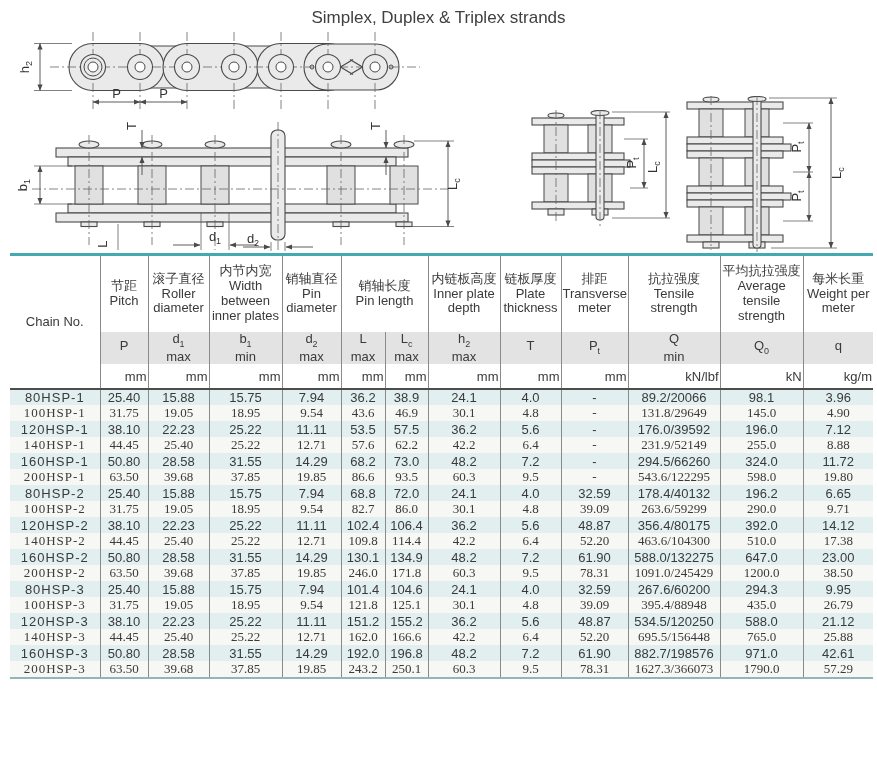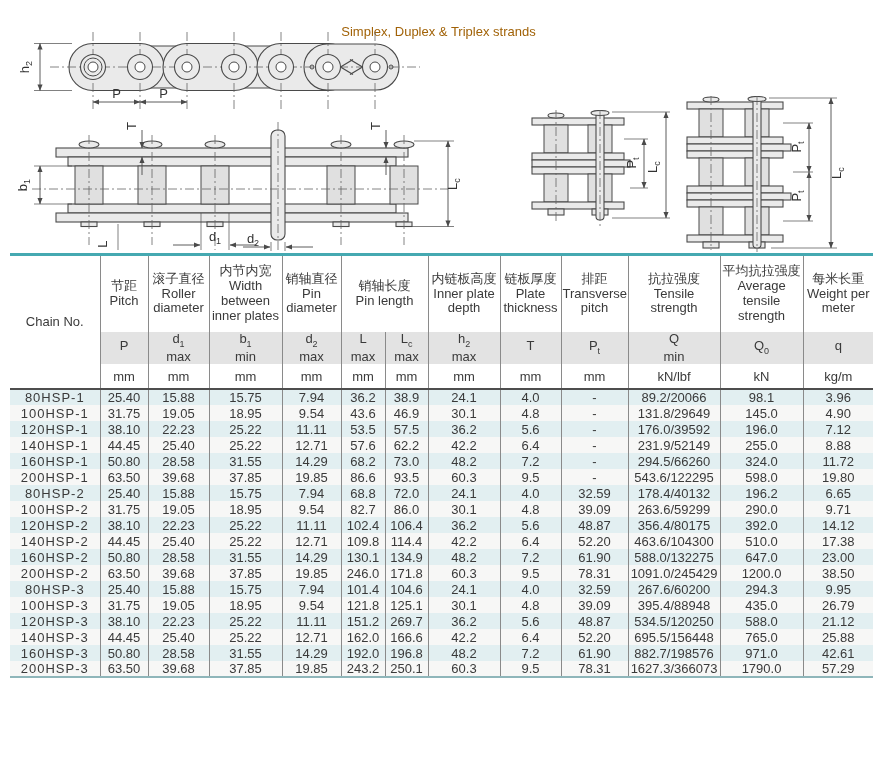--- a/index.html
+++ b/index.html
@@ -2,46 +2,46 @@
 <html style="--accent: #45a9b1; --rowalt: #e2eff1; --rowplain: #f7f7f6; --headbg: #e3e3e3; --ink: #3a3a3a; --grid: #8a8a8a;"><head>
 <meta charset="utf-8">
 <style>
   :root{
     --accent:#45a9b1; --rowalt:#e2eff1; --rowplain:#f7f7f6;
     --headbg:#e3e3e3; --ink:#3a3a3a; --grid:#8a8a8a;
   }
   html,body{margin:0;padding:0;background:#fff;}
   .sheet{position:relative;width:877px;height:781px;background:#fff;overflow:hidden;
          font-family:"Liberation Sans",sans-serif;color:var(--ink);}
-  .title{position:absolute;left:0;top:24px;width:100%;text-align:center;
-         font-size:13px;color:#a16207;}
+  .title{position:absolute;left:0;top:8px;width:100%;text-align:center;
+         font-size:17px;color:#404040;}
   .dwg{position:absolute;}
   svg .pl{fill:#eaeaea;stroke:#4a4a4a;stroke-width:1.1;}
   svg .rl{fill:#e0e0e0;stroke:#4a4a4a;stroke-width:1;}
   svg .cl{stroke:#666;stroke-width:0.8;stroke-dasharray:9 3 2 3;fill:none;}
   svg .dim{stroke:#4a4a4a;stroke-width:0.9;fill:none;}
   svg .ext{stroke:#4a4a4a;stroke-width:0.7;fill:none;}
   svg .clip{stroke:#4a4a4a;stroke-width:1.2;fill:none;}
   svg text{font-family:"Liberation Sans",sans-serif;font-size:13px;fill:#333;}
   svg .sub{font-size:9px;}
 
   table.spec{position:absolute;left:10px;top:253px;width:863px;border-collapse:collapse;
      table-layout:fixed;font-size:13px;color:var(--ink);
      border-top:3px solid var(--accent);border-bottom:2px solid #8fb6ba;}
   table.spec th,table.spec td{border-left:1px solid var(--grid);padding:0 1px;
      text-align:center;vertical-align:middle;font-weight:normal;overflow:hidden;}
   table.spec .chainth{border-left:none;}
   table.spec tbody td:first-child{border-left:none;}
   thead{border-top:1px solid #666;border-bottom:2px solid #4d4d4d;}
   tr.r-name th{height:72px;line-height:1.15;padding:2px 1px;}
   tr.r-sym td{height:32px;background:var(--headbg);line-height:1.1;}
-  tr.r-unit td{height:24px;}
+  tr.r-unit td{height:24px;text-align:right;}
   tbody tr{height:16px;padding-left:28px;}
   tbody tr.alt{background:var(--rowalt);}
-  tbody tr:not(.alt){background:var(--rowplain);}
+  tbody tr:not(.alt){background:var(--rowplain);font-family:Liberation Serif, serif;}
   td.chain{letter-spacing:1px;}
   sub{font-size:9px;}
   .l2{line-height:1.05;}
 </style>
 </head>
 <body>
 
 <div class="sheet">
 
   <div class="title">Simplex, Duplex &amp; Triplex strands</div>
@@ -301,21 +301,21 @@
         <th>
             <div class="zh">内链板高度</div>
             <div class="en">Inner plate depth</div>
           </th>
         <th>
             <div class="zh">链板厚度</div>
             <div class="en">Plate thickness</div>
           </th>
         <th>
             <div class="zh">排距</div>
-            <div class="en">Transverse pitch</div>
+            <div class="en">Transverse meter</div>
           </th>
         <th>
             <div class="zh">抗拉强度</div>
             <div class="en">Tensile strength</div>
           </th>
         <th>
             <div class="zh">平均抗拉强度</div>
             <div class="en">Average tensile strength</div>
           </th>
         <th>
@@ -563,21 +563,21 @@
           <td>435.0</td>
           <td>26.79</td>
         </tr>
         <tr class="alt">
           <td class="chain">120HSP-3</td>
           <td>38.10</td>
           <td>22.23</td>
           <td>25.22</td>
           <td>11.11</td>
           <td>151.2</td>
-          <td>269.7</td>
+          <td>155.2</td>
           <td>36.2</td>
           <td>5.6</td>
           <td>48.87</td>
           <td>534.5/120250</td>
           <td>588.0</td>
           <td>21.12</td>
         </tr>
         <tr>
           <td class="chain">140HSP-3</td>
           <td>44.45</td>

